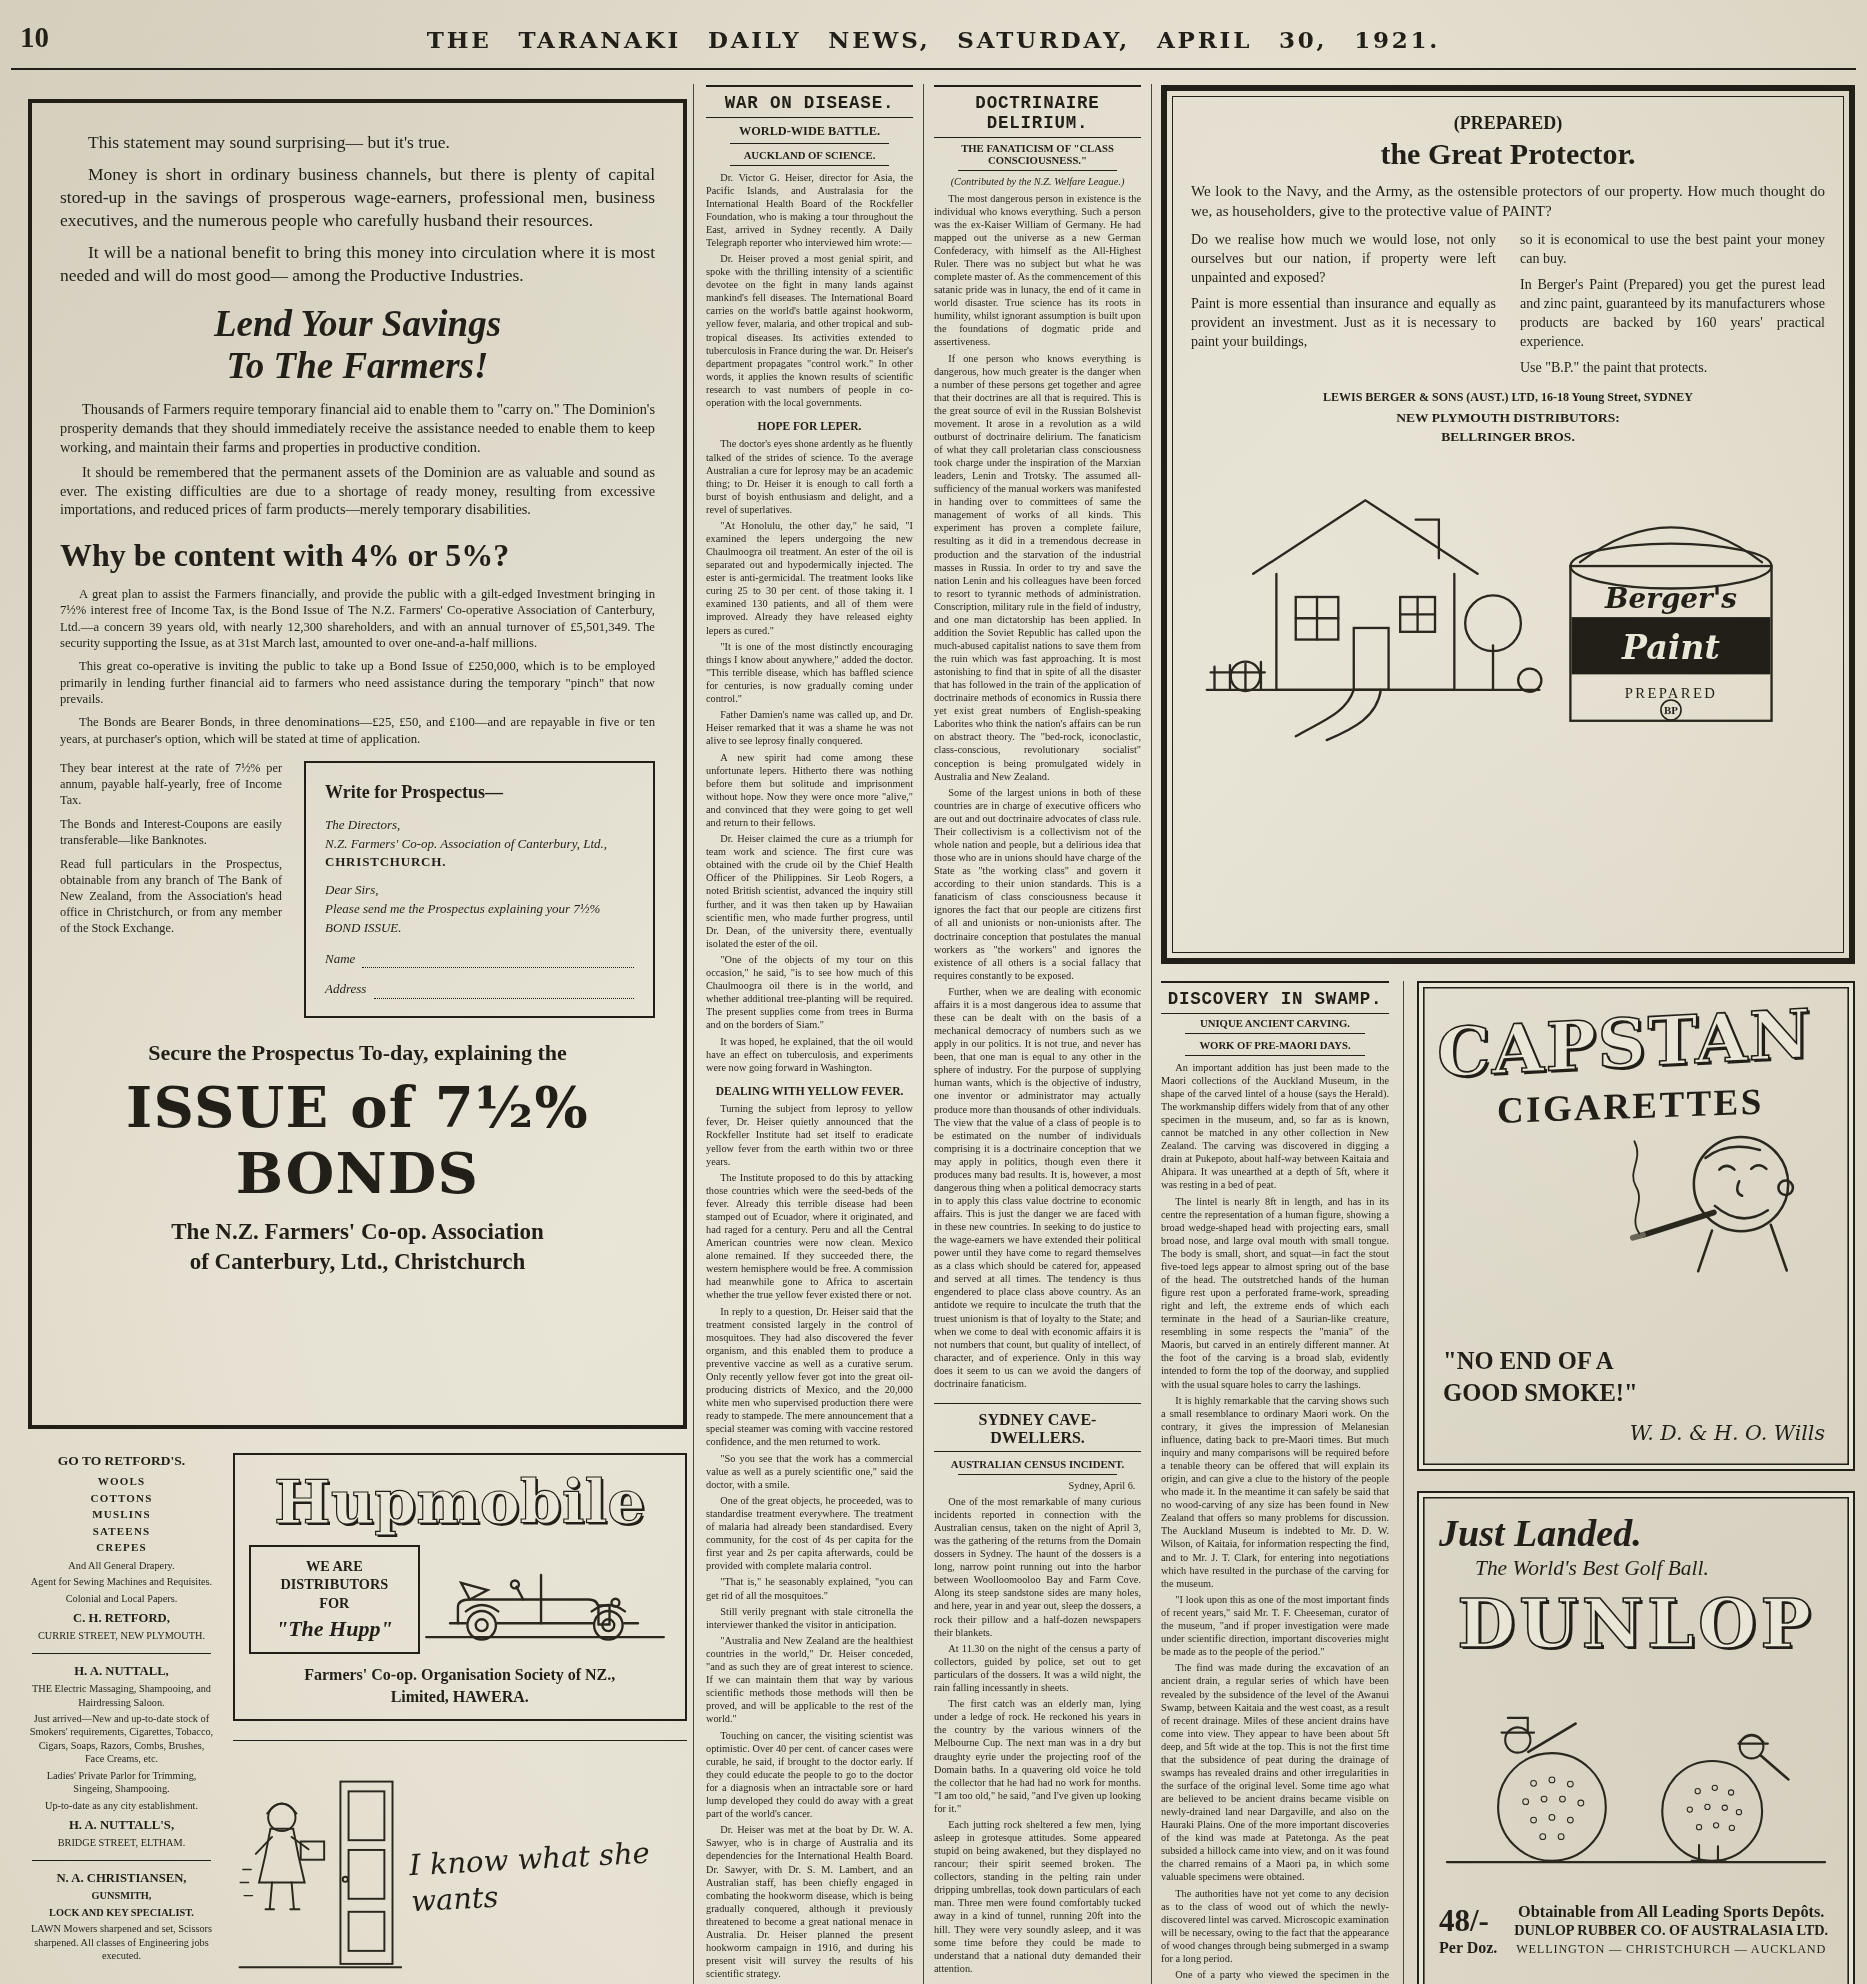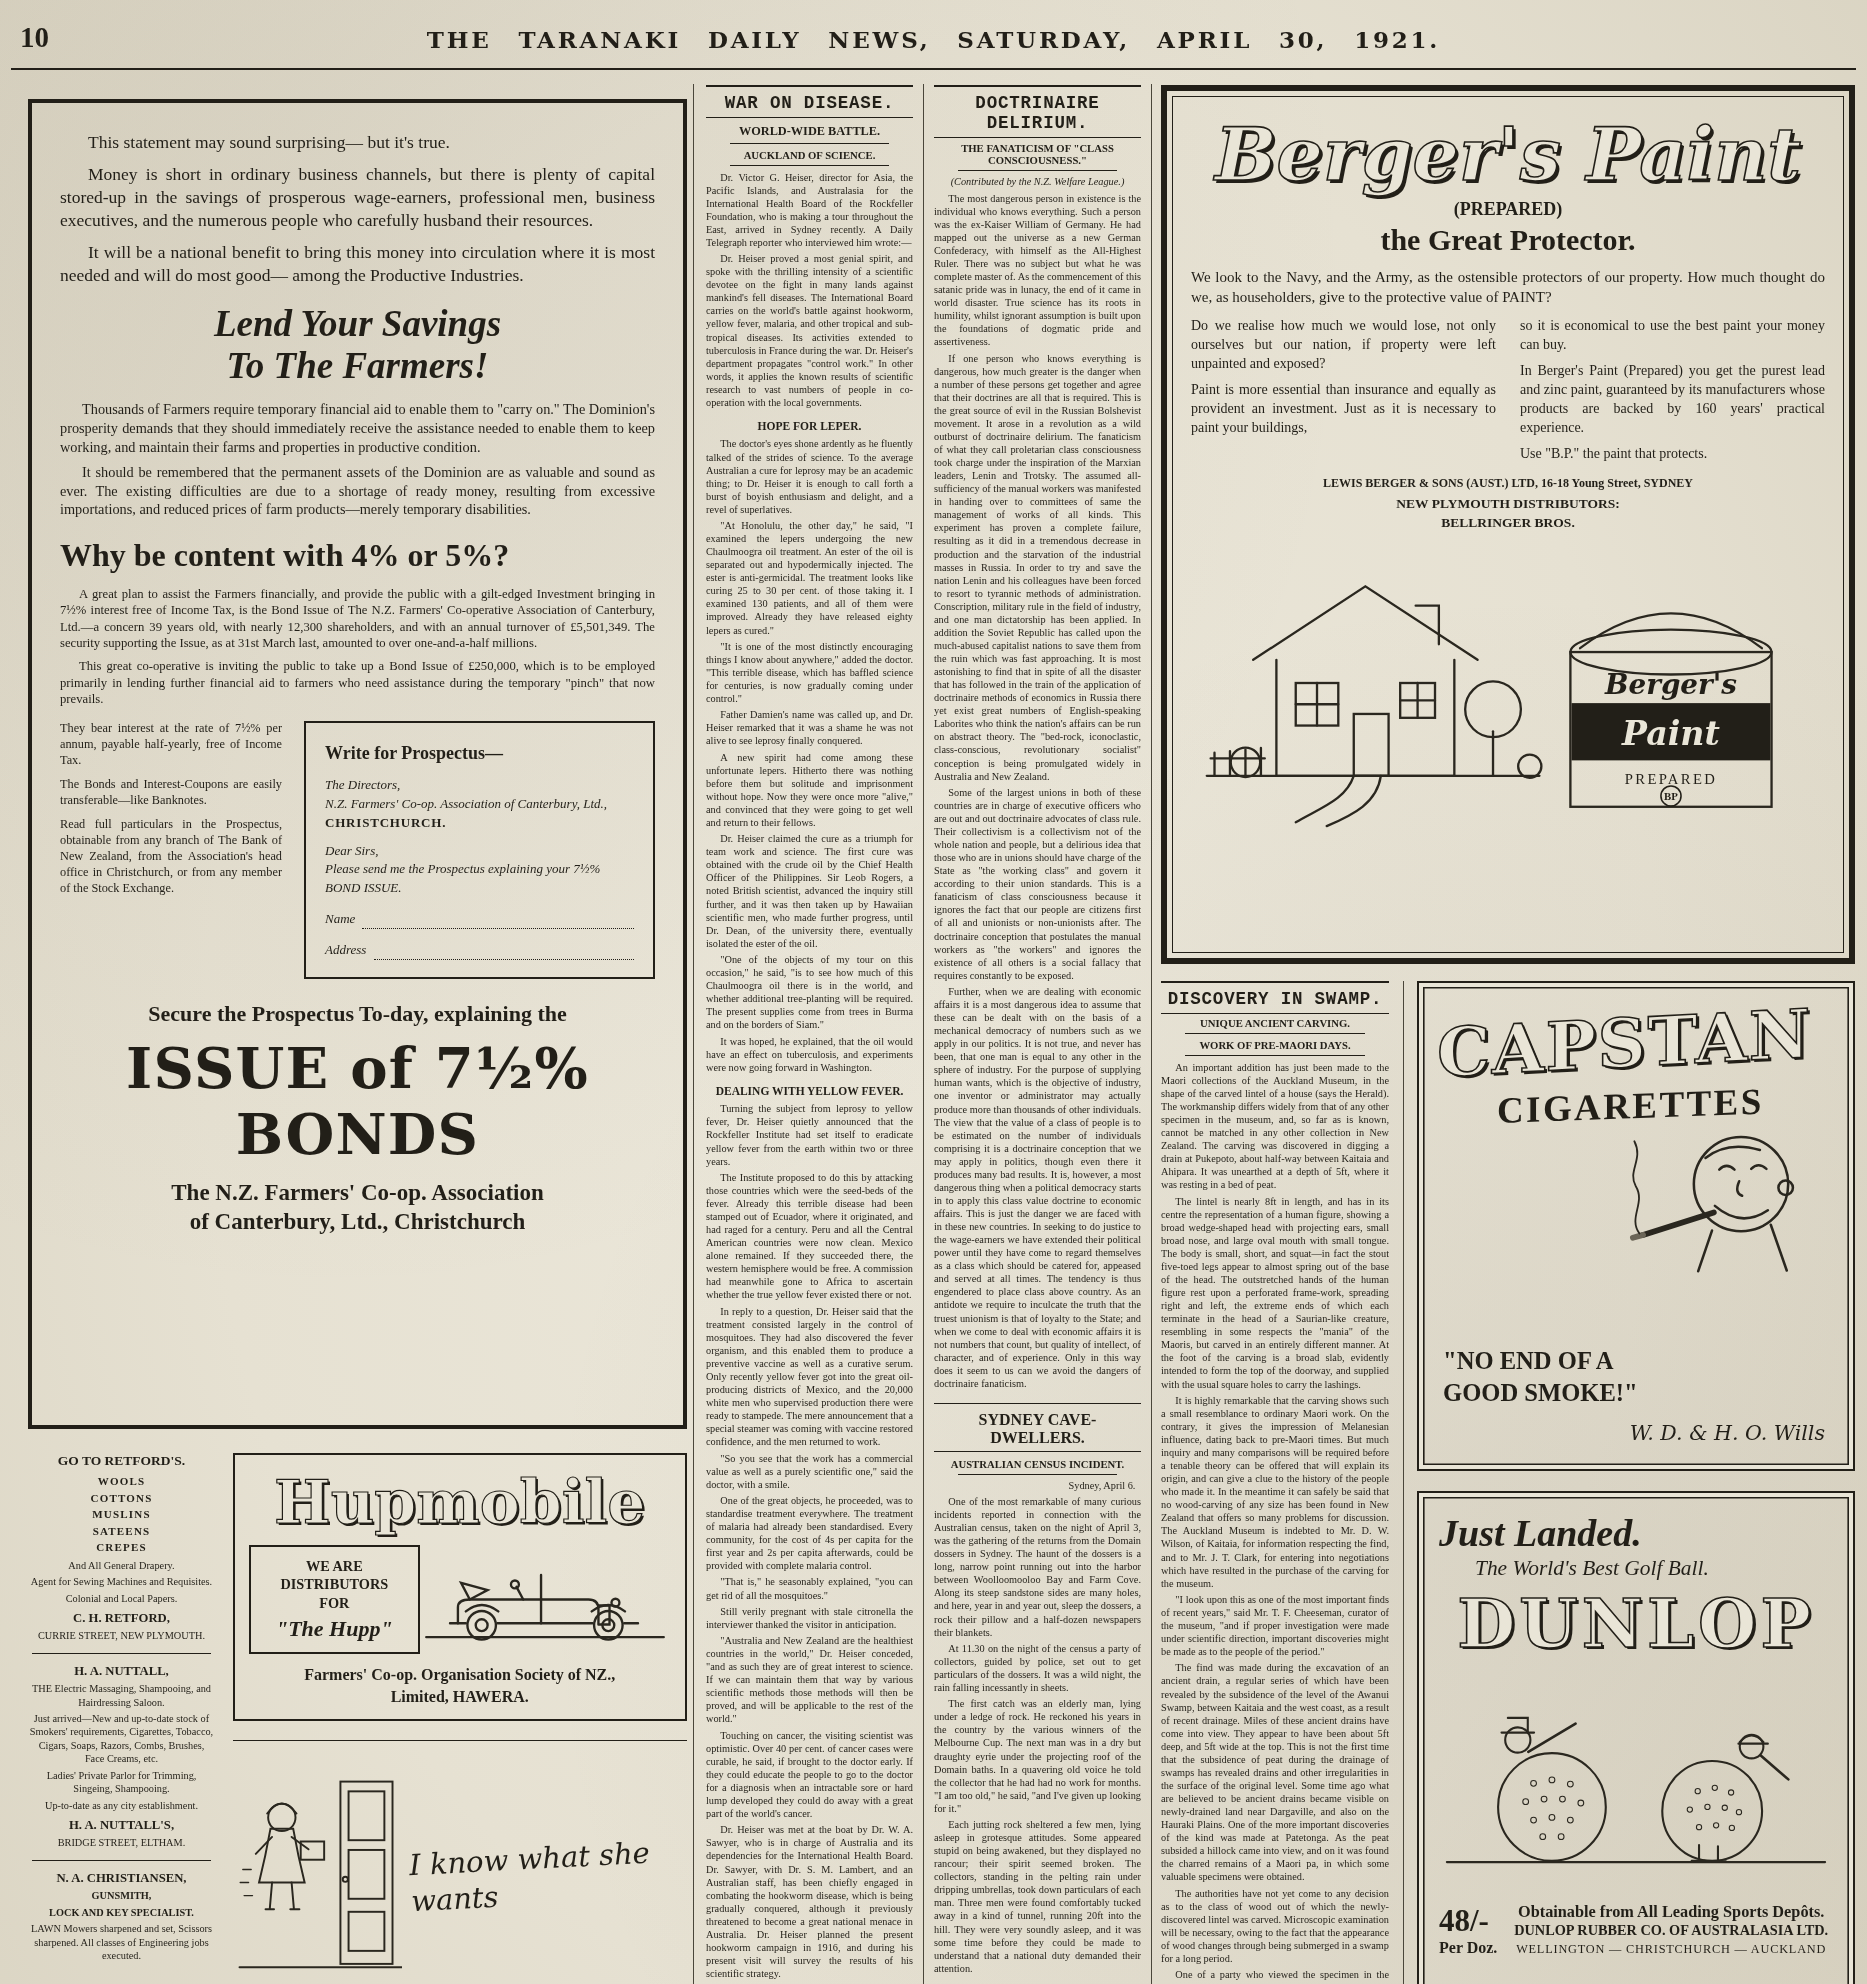--- a/index.html
+++ b/index.html
@@ -137,20 +137,21 @@
       </h3>
       <div>
           <p class="bond-p-md">Thousands of Farmers require temporary financial aid to enable them to "carry on." The Dominion's prosperity demands that they should immediately receive the assistance needed to enable them to keep working, and maintain their farms and properties in productive condition.</p>
           <p class="bond-p-md">It should be remembered that the permanent assets of the Dominion are as valuable and sound as ever. The existing difficulties are due to a shortage of ready money, resulting from excessive importations, and reduced prices of farm products—merely temporary disabilities.</p>
         </div>
 
       <h3 class="why-head">Why be content with 4% or 5%?</h3>
       <div>
           <p class="bond-p-sm">A great plan to assist the Farmers financially, and provide the public with a gilt-edged Investment bringing in 7½% interest free of Income Tax, is the Bond Issue of The N.Z. Farmers' Co-operative Association of Canterbury, Ltd.—a concern 39 years old, with nearly 12,300 shareholders, and with an annual turnover of £5,501,349. The security supporting the Issue, as at 31st March last, amounted to over one-and-a-half millions.</p>
           <p class="bond-p-sm">This great co-operative is inviting the public to take up a Bond Issue of £250,000, which is to be employed primarily in lending further financial aid to farmers who need assistance during the temporary "pinch" that now prevails.</p>
+          <p class="bond-p-sm">The Bonds are Bearer Bonds, in three denominations—£25, £50, and £100—and are repayable in five or ten years, at purchaser's option, which will be stated at time of application.</p>
         </div>
 
       <div class="prospect-row">
         <div class="side-col">
             <p class="side-p">They bear interest at the rate of 7½% per annum, payable half-yearly, free of Income Tax.</p>
             <p class="side-p">The Bonds and Interest-Coupons are easily transferable—like Banknotes.</p>
             <p class="side-p">Read full particulars in the Prospectus, obtainable from any branch of The Bank of New Zealand, from the Association's head office in Christchurch, or from any member of the Stock Exchange.</p>
           </div>
         <div class="pbox">
           <div class="pbox-title">Write for Prospectus—</div>
@@ -337,21 +338,20 @@
         <p class="bp">One of the most remarkable of many curious incidents reported in connection with the Australian census, taken on the night of April 3, was the gathering of the returns from the Domain dossers in Sydney. The haunt of the dossers is a long, narrow point running out into the harbor between Woolloomooloo Bay and Farm Cove. Along its steep sandstone sides are many holes, and here, year in and year out, sleep the dossers, a rock their pillow and a half-dozen newspapers their blankets.</p>
         <p class="bp">At 11.30 on the night of the census a party of collectors, guided by police, set out to get particulars of the dossers. It was a wild night, the rain falling incessantly in sheets.</p>
         <p class="bp">The first catch was an elderly man, lying under a ledge of rock. He reckoned his years in the country by the various winners of the Melbourne Cup. The next man was in a dry but draughty eyrie under the projecting roof of the Domain baths. In a quavering old voice he told the collector that he had had no work for months. "I am too old," he said, "and I've given up looking for it."</p>
         <p class="bp">Each jutting rock sheltered a few men, lying asleep in grotesque attitudes. Some appeared stupid on being awakened, but they displayed no rancour; their spirit seemed broken. The collectors, standing in the pelting rain under dripping umbrellas, took down particulars of each man. Three men were found comfortably tucked away in a kind of tunnel, running 20ft into the hill. They were very soundly asleep, and it was some time before they could be made to understand that a national duty demanded their attention.</p>
       </div>
   </section>
 
   <section class="colR">
 
     <div class="berger-ad">
-      <div class="berger-title">Berger's Paint</div>
       <div class="berger-prep">(PREPARED)</div>
       <div class="berger-prot">the Great Protector.</div>
       <div class="berger-lead">We look to the Navy, and the Army, as the ostensible protectors of our property. How much thought do we, as householders, give to the protective value of PAINT?</div>
       <div class="berger-cols">
         <div>
             <p class="berger-p">Do we realise how much we would lose, not only ourselves but our nation, if property were left unpainted and exposed?</p>
             <p class="berger-p">Paint is more essential than insurance and equally as provident an investment. Just as it is necessary to paint your buildings,</p>
           </div>
         <div>
             <p class="berger-p">so it is economical to use the best paint your money can buy.</p>

